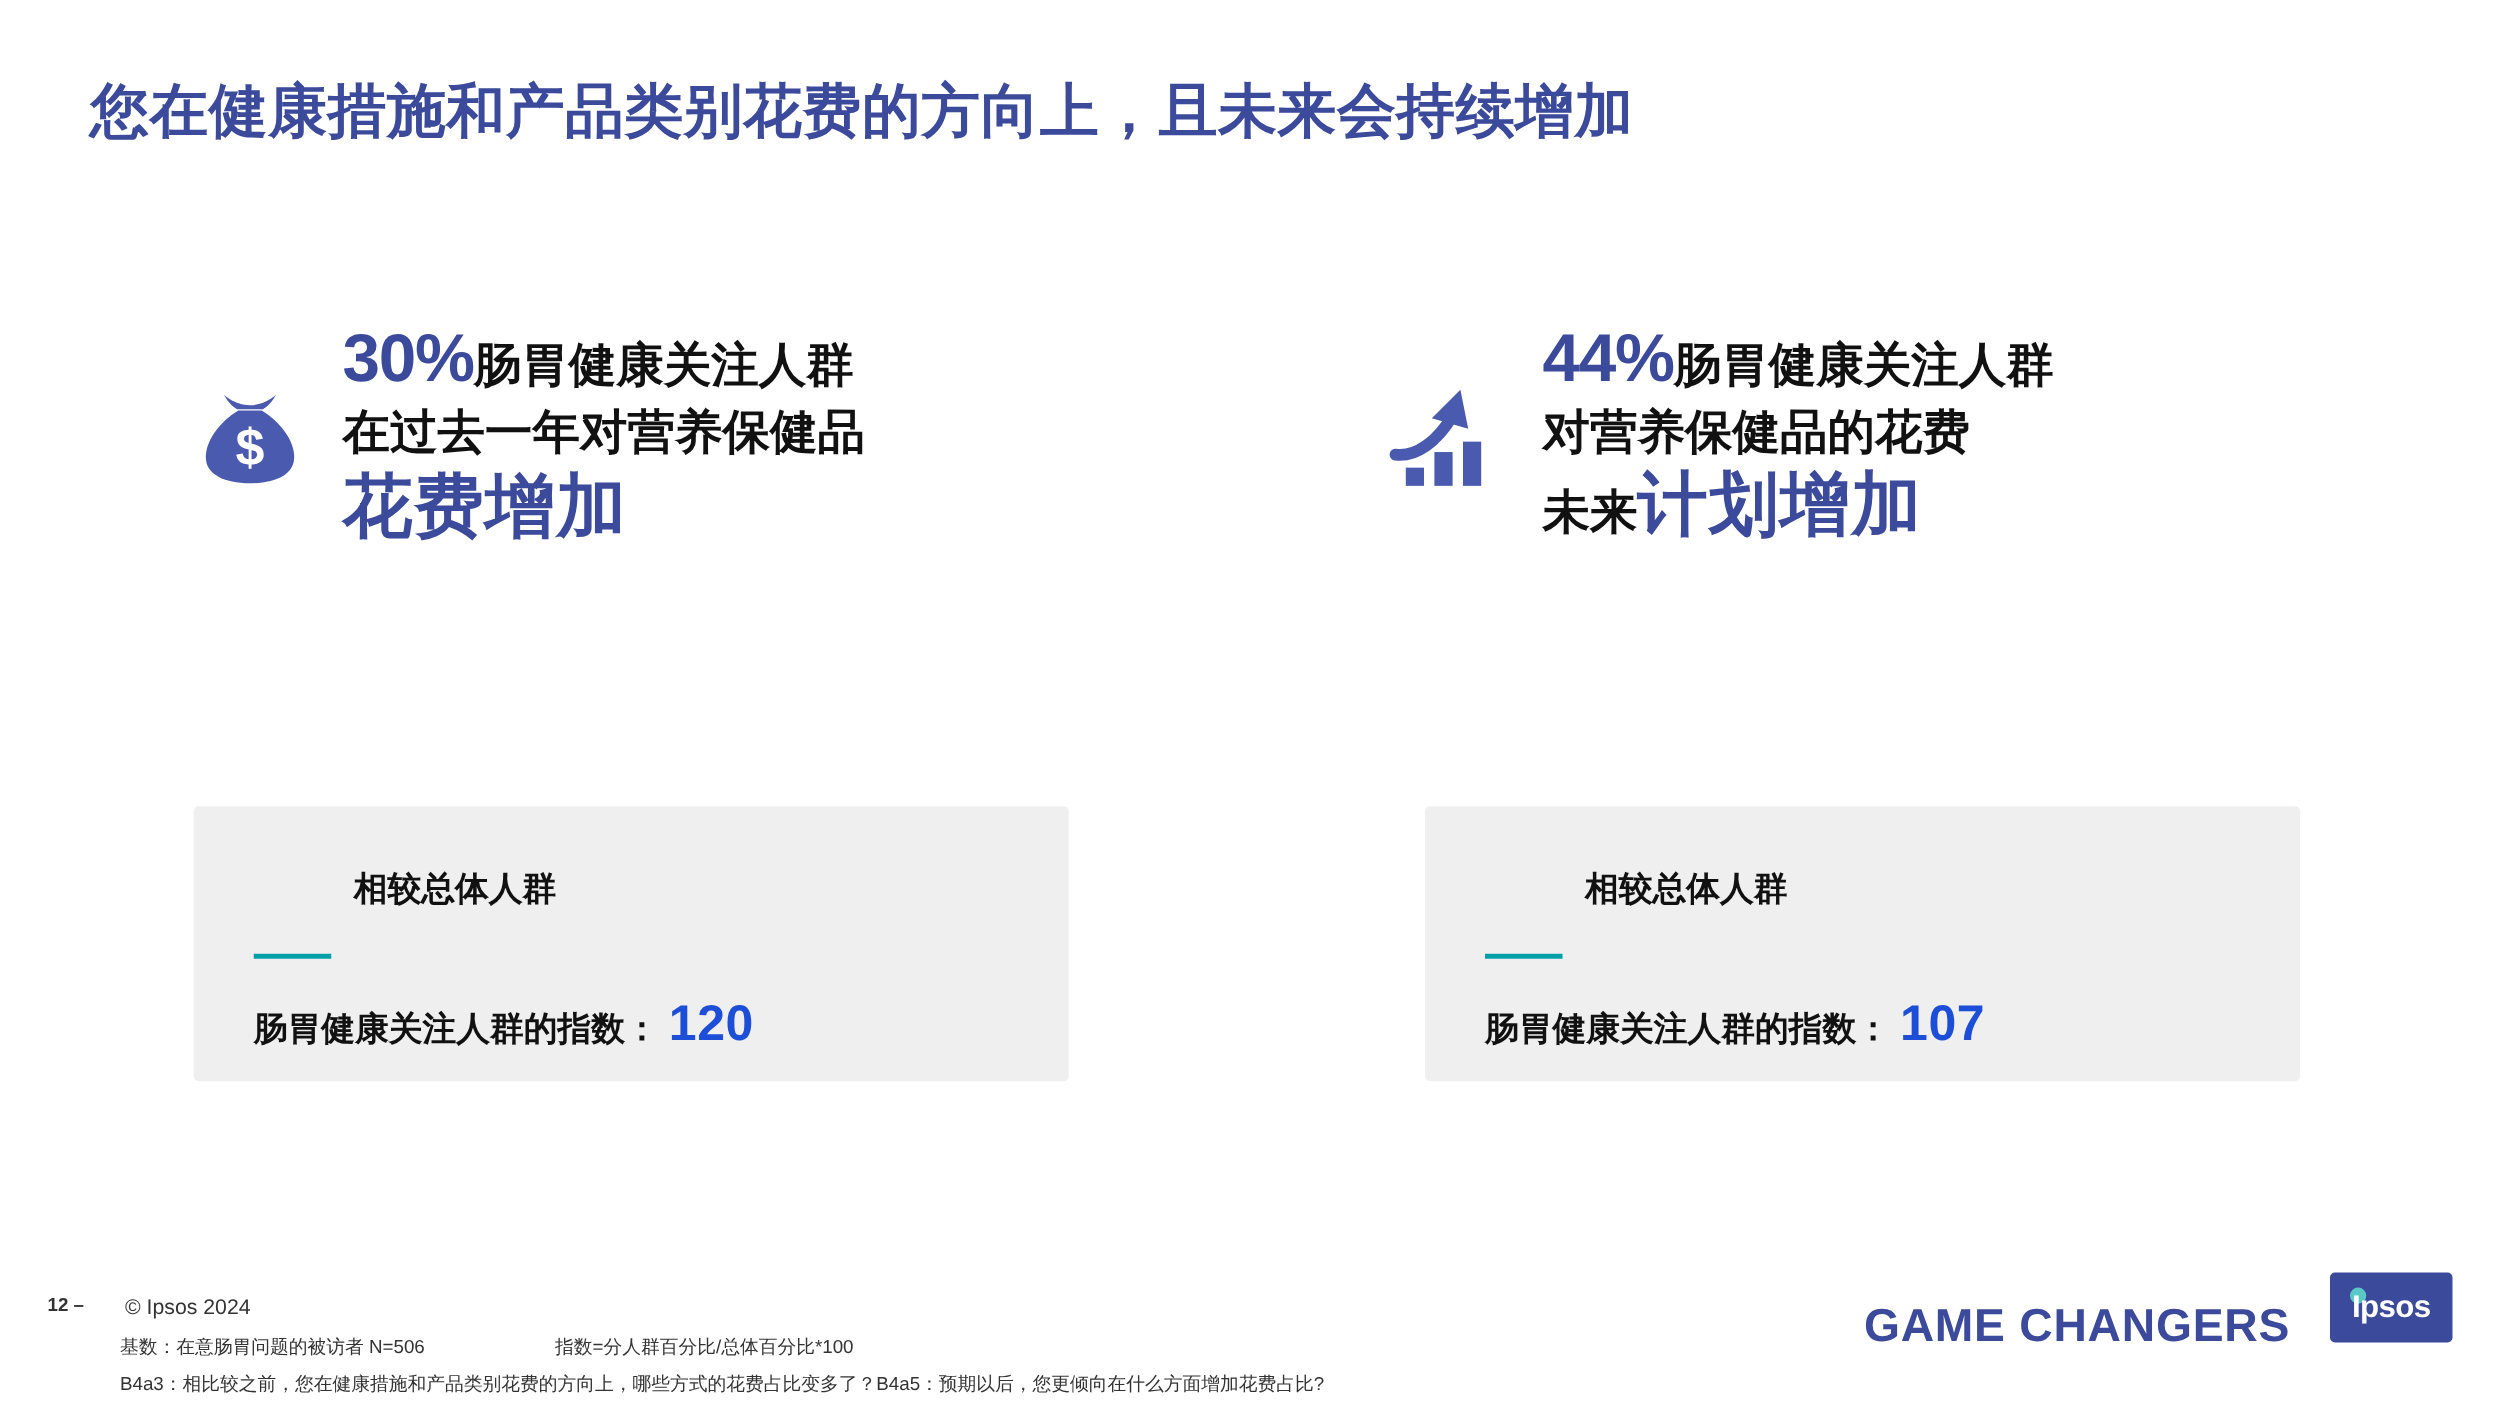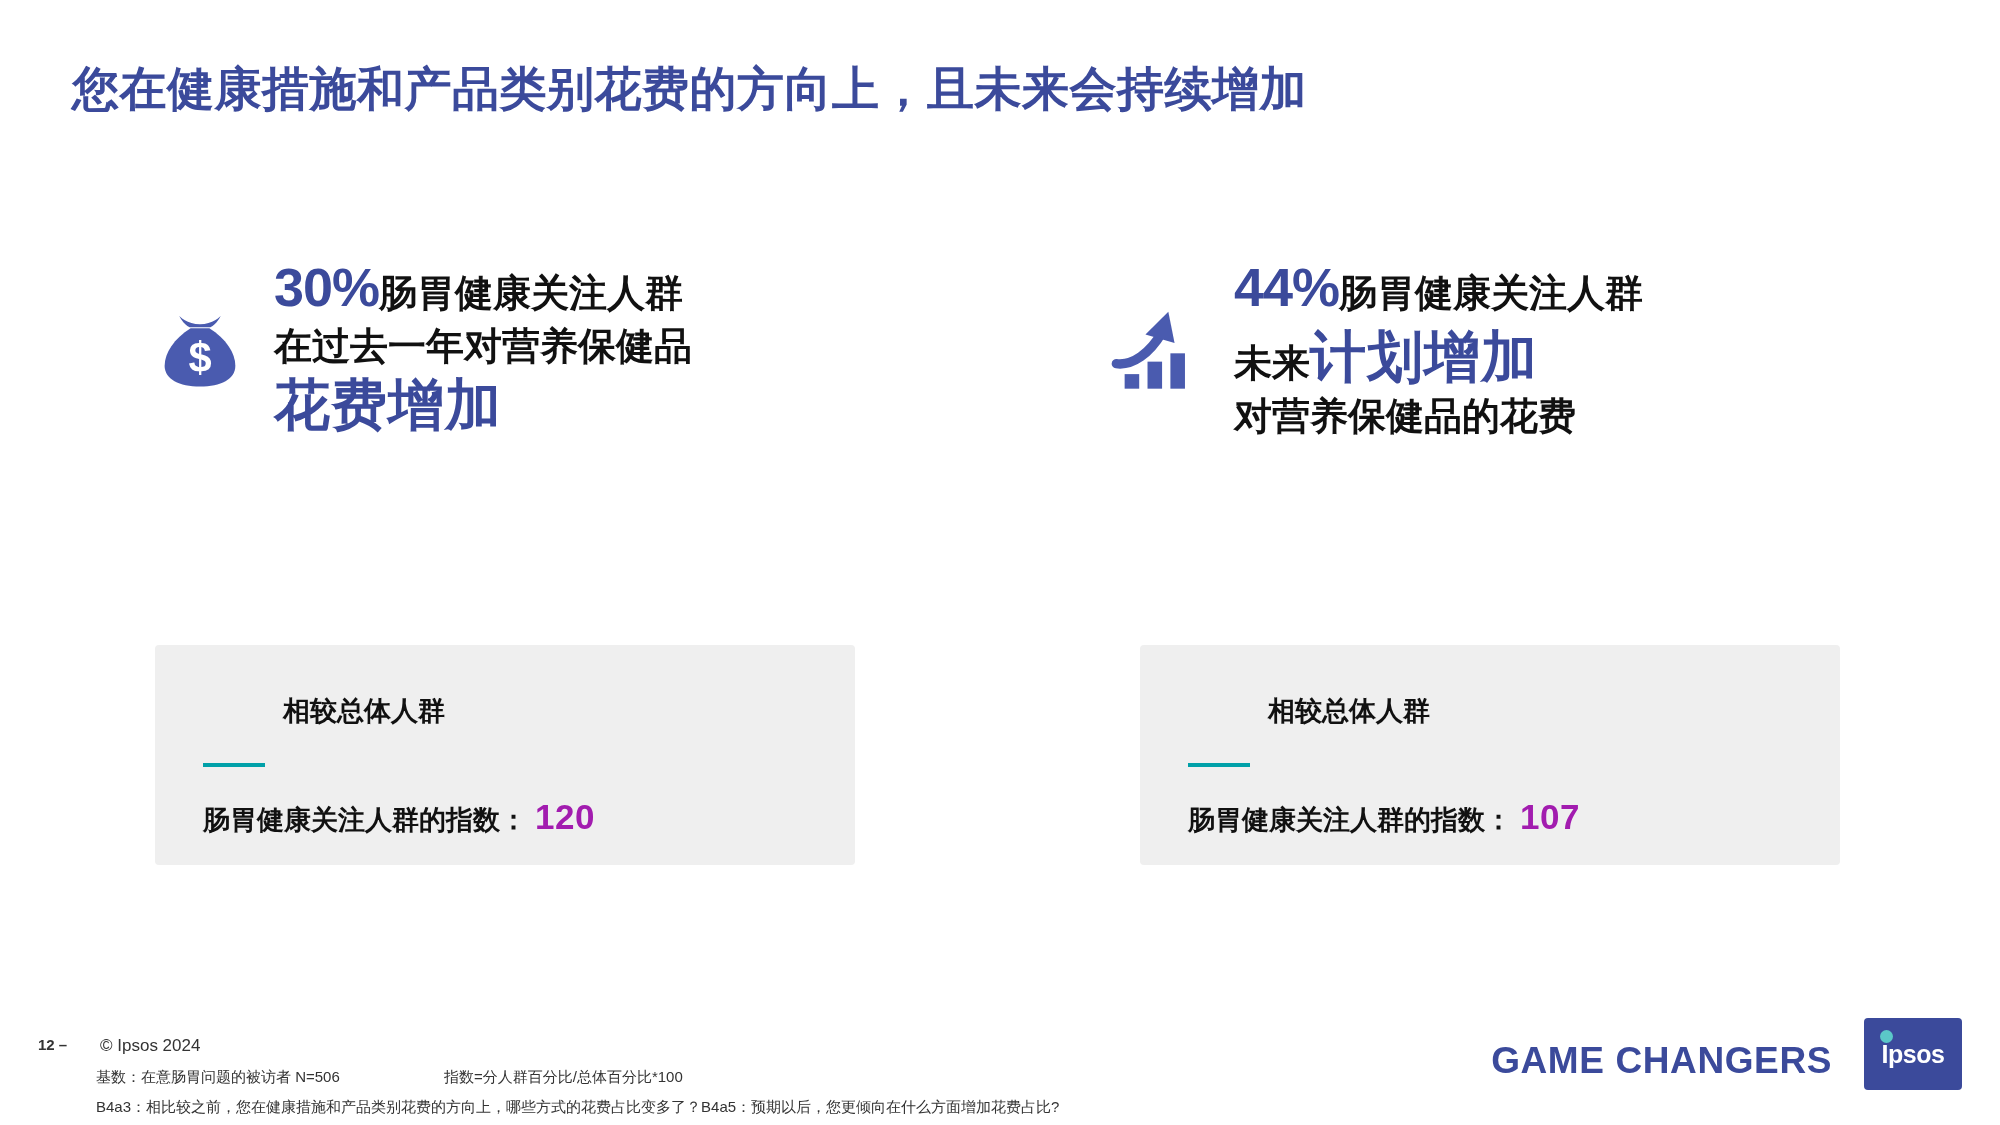--- a/index.html
+++ b/index.html
@@ -116,23 +116,23 @@
     left: 48px;
     font-size: 27px;
     font-weight: bold;
     color: #111111;
     white-space: nowrap;
     display: flex;
     align-items: baseline;
     justify-content: space-between;
   }
   .card-metric .value {
-    font-size: 35px;
-    font-weight: bold;
-    color: #a21caf;
+    font-size: 40px;
+    font-weight: bold;
+    color: #1d4ed8;
     margin-left: 8px;
     letter-spacing: 0.5px;
   }
 
   
   #footer-page {
     position: absolute;
     left: 38px;
     top: 1036px;
     font-size: 15px;
@@ -182,21 +182,21 @@
     font-weight: bold;
     color: #3B4A9B;
     letter-spacing: 0.6px;
     white-space: nowrap;
   }
   #ipsos-logo {
     position: absolute;
     right: 38px;
     top: 1018px;
     width: 98px;
-    height: 72px;
+    height: 56px;
     background: #3B4A9B;
     border-radius: 4px;
   }
   #ipsos-logo .logo-inner {
     position: absolute;
     left: 50%;
     top: 50%;
     transform: translate(-50%, -50%);
     color: #ffffff;
     font-size: 25px;
@@ -249,25 +249,25 @@
         <path d="M58 18 L64 48 L36 40 Z" fill="#4A5BAF"></path>
         <rect x="16" y="78" width="14" height="14" fill="#4A5BAF"></rect>
         <rect x="38" y="66" width="14" height="26" fill="#4A5BAF"></rect>
         <rect x="60" y="58" width="14" height="34" fill="#4A5BAF"></rect>
       </svg>
     </div>
     <div class="stat-text">
       <div class="line line-1">
         <span class="big-pct">44%</span><span class="mid-black">肠胃健康关注人群</span>
       </div>
+      <div class="line line-3">
+        <span class="mid-black">对营养保健品的花费</span>
+      </div>
       <div class="line line-2 r-line-2">
         <span class="mid-black">未来</span><span class="huge-blue">计划增加</span>
-      </div>
-      <div class="line line-3">
-        <span class="mid-black">对营养保健品的花费</span>
       </div>
     </div>
   </div>
 </div>
 
 <div class="index-card" id="index-card-left">
   <div class="card-heading">相较总体人群</div>
   <div class="card-rule"></div>
   <div class="card-metric">
     <span>肠胃健康关注人群的指数：</span>

